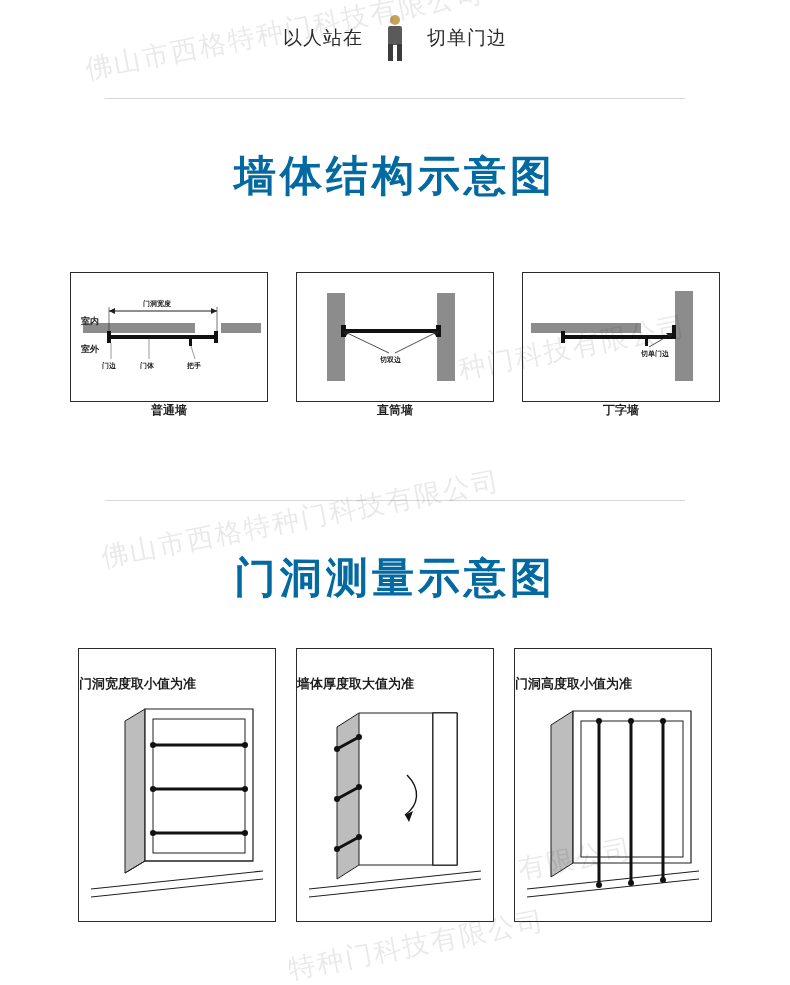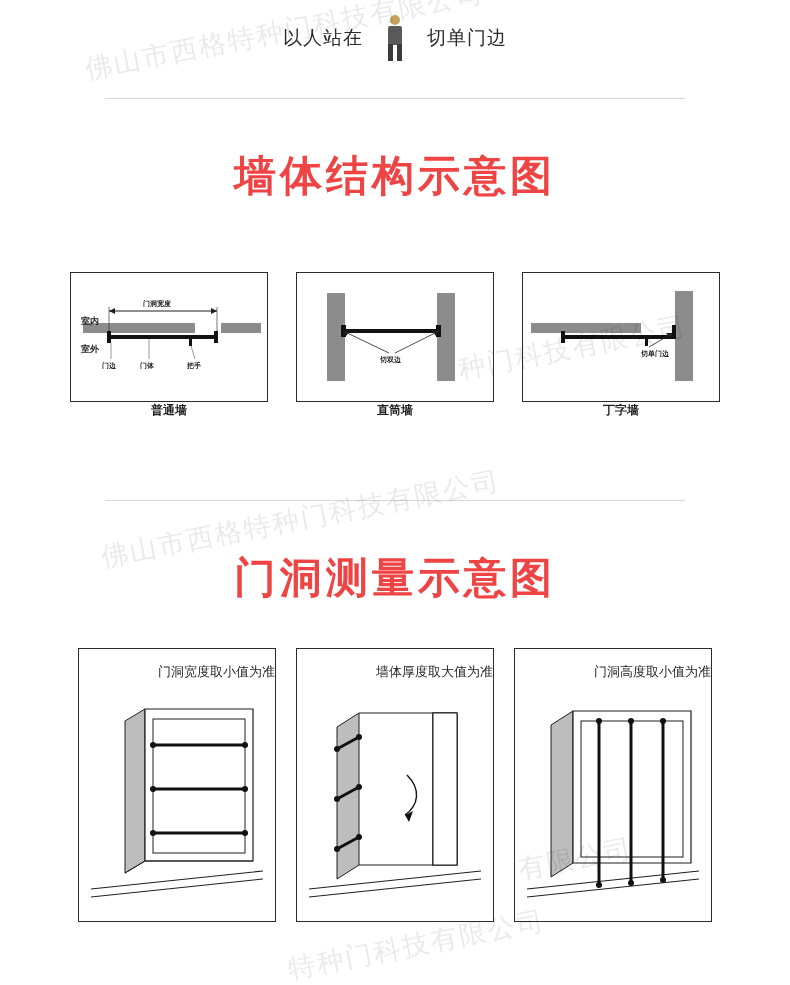--- a/index.html
+++ b/index.html
@@ -95,21 +95,21 @@
   .div2 { left: 105px; top: 500px; width: 580px; }
 
   
   .section-title {
     position: absolute;
     width: 790px;
     text-align: center;
     font-size: 42px;
     font-weight: bold;
     letter-spacing: 4px;
-    color: #ef4444;
+    color: #0369a1;
   }
   .title1 { top: 148px; }
   .title2 { top: 550px; }
 
   
   .wall-row {
     position: absolute;
     left: 70px; top: 272px;
     width: 650px;
     display: flex;
@@ -154,25 +154,26 @@
   .measure-box {
     width: 196px;
     height: 272px;
     border: 1px solid #2b2b2b;
     background: #fff;
     position: relative;
     overflow: hidden;
   }
   .measure-title {
     position: absolute;
-    left: 0; top: 14px;
+    left: 0; top: 26px;
     width: 196px;
-    text-align: right;
+    text-align: left;
     font-size: 13px;
     color: #1f1f1f;
+    font-weight: bold;
   }
   svg { display: block; }
 </style>
 </head>
 <body>
 
 <div class="top-banner">
   <span class="txt">以人站在</span>
   <span class="banner-figure">
     <span class="head"></span>

